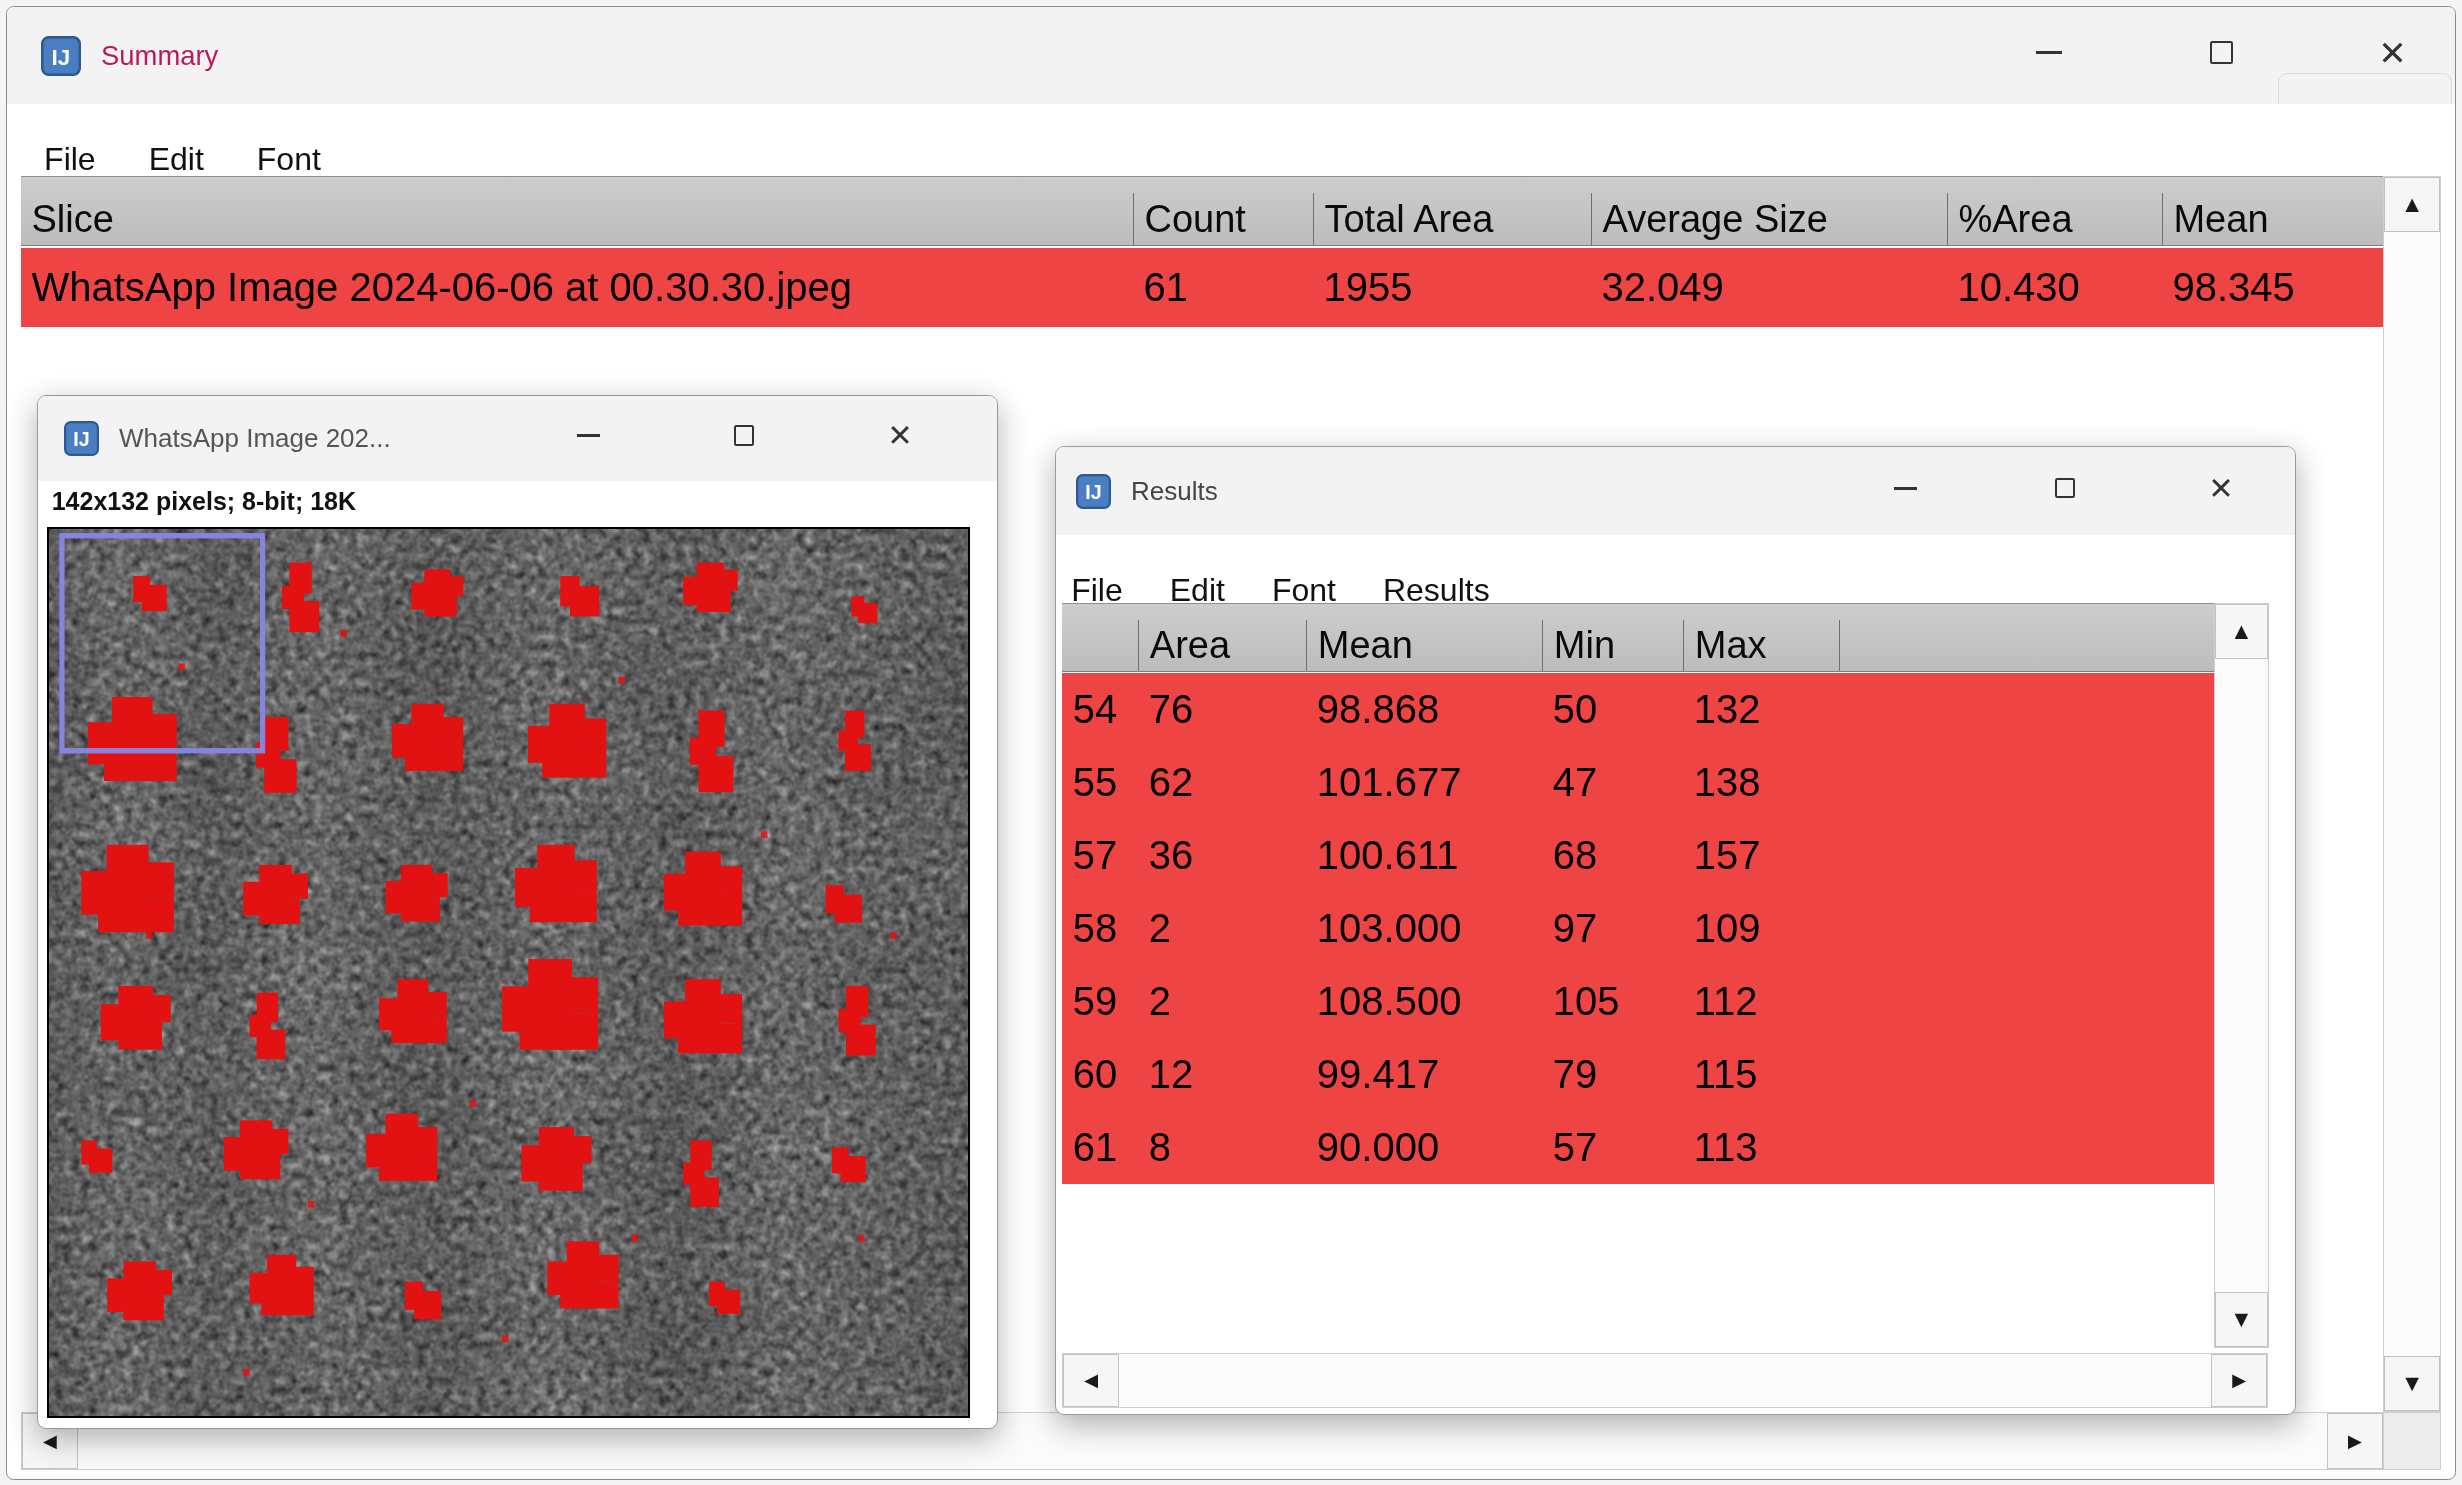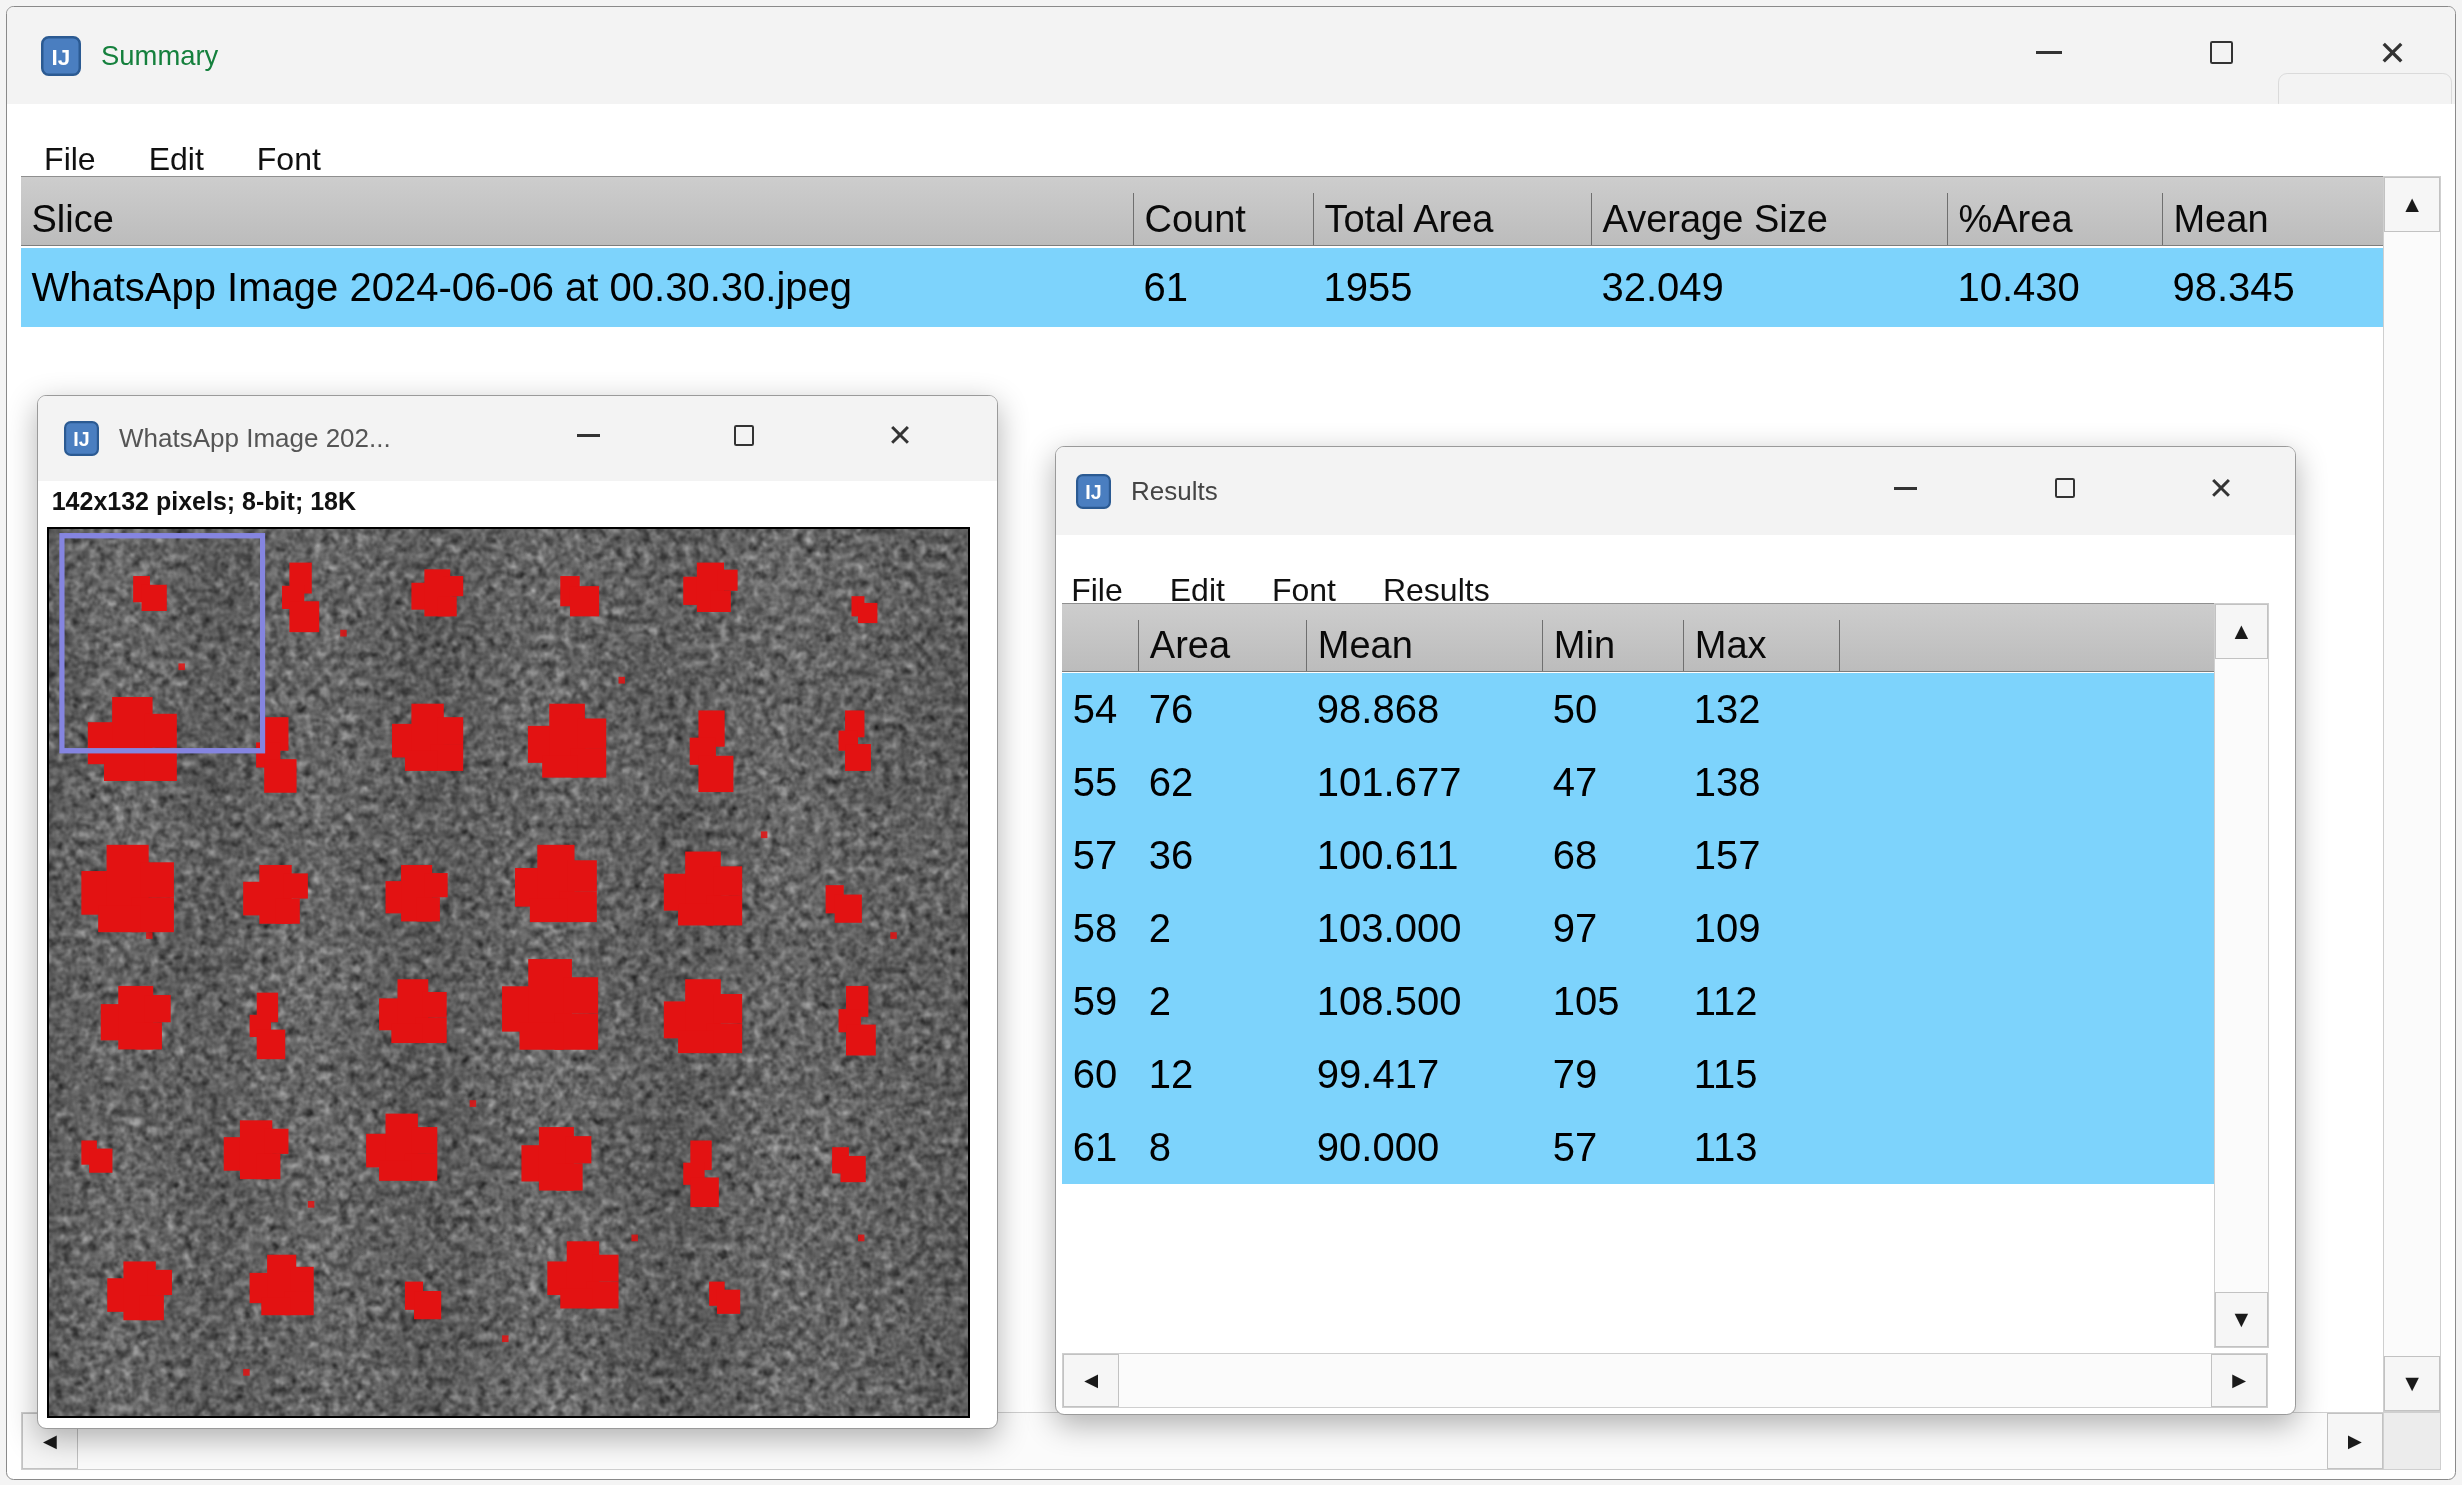--- a/index.html
+++ b/index.html
@@ -8,35 +8,35 @@
     position:relative; width:2462px; height:1486px;
     font-family:"Liberation Sans", sans-serif;
     background:#f4f4f4; overflow:hidden;padding-left:24px;
   }
   .win { position:absolute; background:#ffffff; }
 
   
   .tbar { position:absolute; left:0; top:0; right:0; display:flex; align-items:center; background:#f3f3f3; }
   .ticon { display:inline-flex; margin-left:34px; }
   .ticon svg { display:block; }
-  .ttl { margin-left:20px; color:#15803d; white-space:nowrap; }
+  .ttl { margin-left:20px; color:#be185d; white-space:nowrap; }
   .wbtn { position:absolute; top:0; display:flex; align-items:center; justify-content:center; width:61px; height:61px; cursor:default; }
   .glyph-min { width:26px; height:3px; background:#333; }
   .glyph-max { width:23px; height:23px; border:2.3px solid #333; border-radius:2.3px; }
   .glyph-x { font-size:34px; color:#333; line-height:1; }
   .snap-hint { position:absolute; border:1.5px solid #dadada; border-radius:9.1px; }
 
   .menubar { position:absolute; display:flex; align-items:center; background:#ffffff; color:#111; }
   .mitem { font-size:32px; margin-right:53px; white-space:nowrap;margin-top:41px; }
 
   
   .thead { position:absolute; background:linear-gradient(#cdcdcd,#bcbcbc); border-top:1.5px solid #8f8f8f; border-bottom:1.5px solid #7d7d7d; }
   .hcell { position:absolute; top:16px; bottom:0; display:flex; align-items:center; padding-left:10.7px; font-size:38px; color:#0a0a0a; border-left:1.5px solid #6f6f6f; overflow:hidden; white-space:nowrap; }
   .hcell.first { border-left:none; }
-  .trow { position:relative; background:#7dd3fc; }
+  .trow { position:relative; background:#ef4444; }
   .tcell { position:absolute; top:0; bottom:0; display:flex; align-items:center; padding-left:10.7px; font-size:40px; color:#000; white-space:nowrap; overflow:hidden; }
 
   
   .vsb { position:absolute; display:flex; flex-direction:column; background:#f2f2f2; border:0.8px solid #cfcfcf; }
   .hsb { position:absolute; display:flex; flex-direction:row; background:#f2f2f2; border:0.8px solid #cfcfcf; }
   .sbtn { flex:0 0 auto; display:flex; align-items:center; justify-content:center; background:#f6f6f6; border:0.8px solid #c2c2c2; color:#1a1a1a; }
   .vsb .sbtn { width:100%; height:55px; }
   .hsb .sbtn { width:56px; height:100%; }
   .sbtn span { font-size:23px; line-height:1; }
   .strack { flex:1 1 auto; background:#fbfbfb; }

